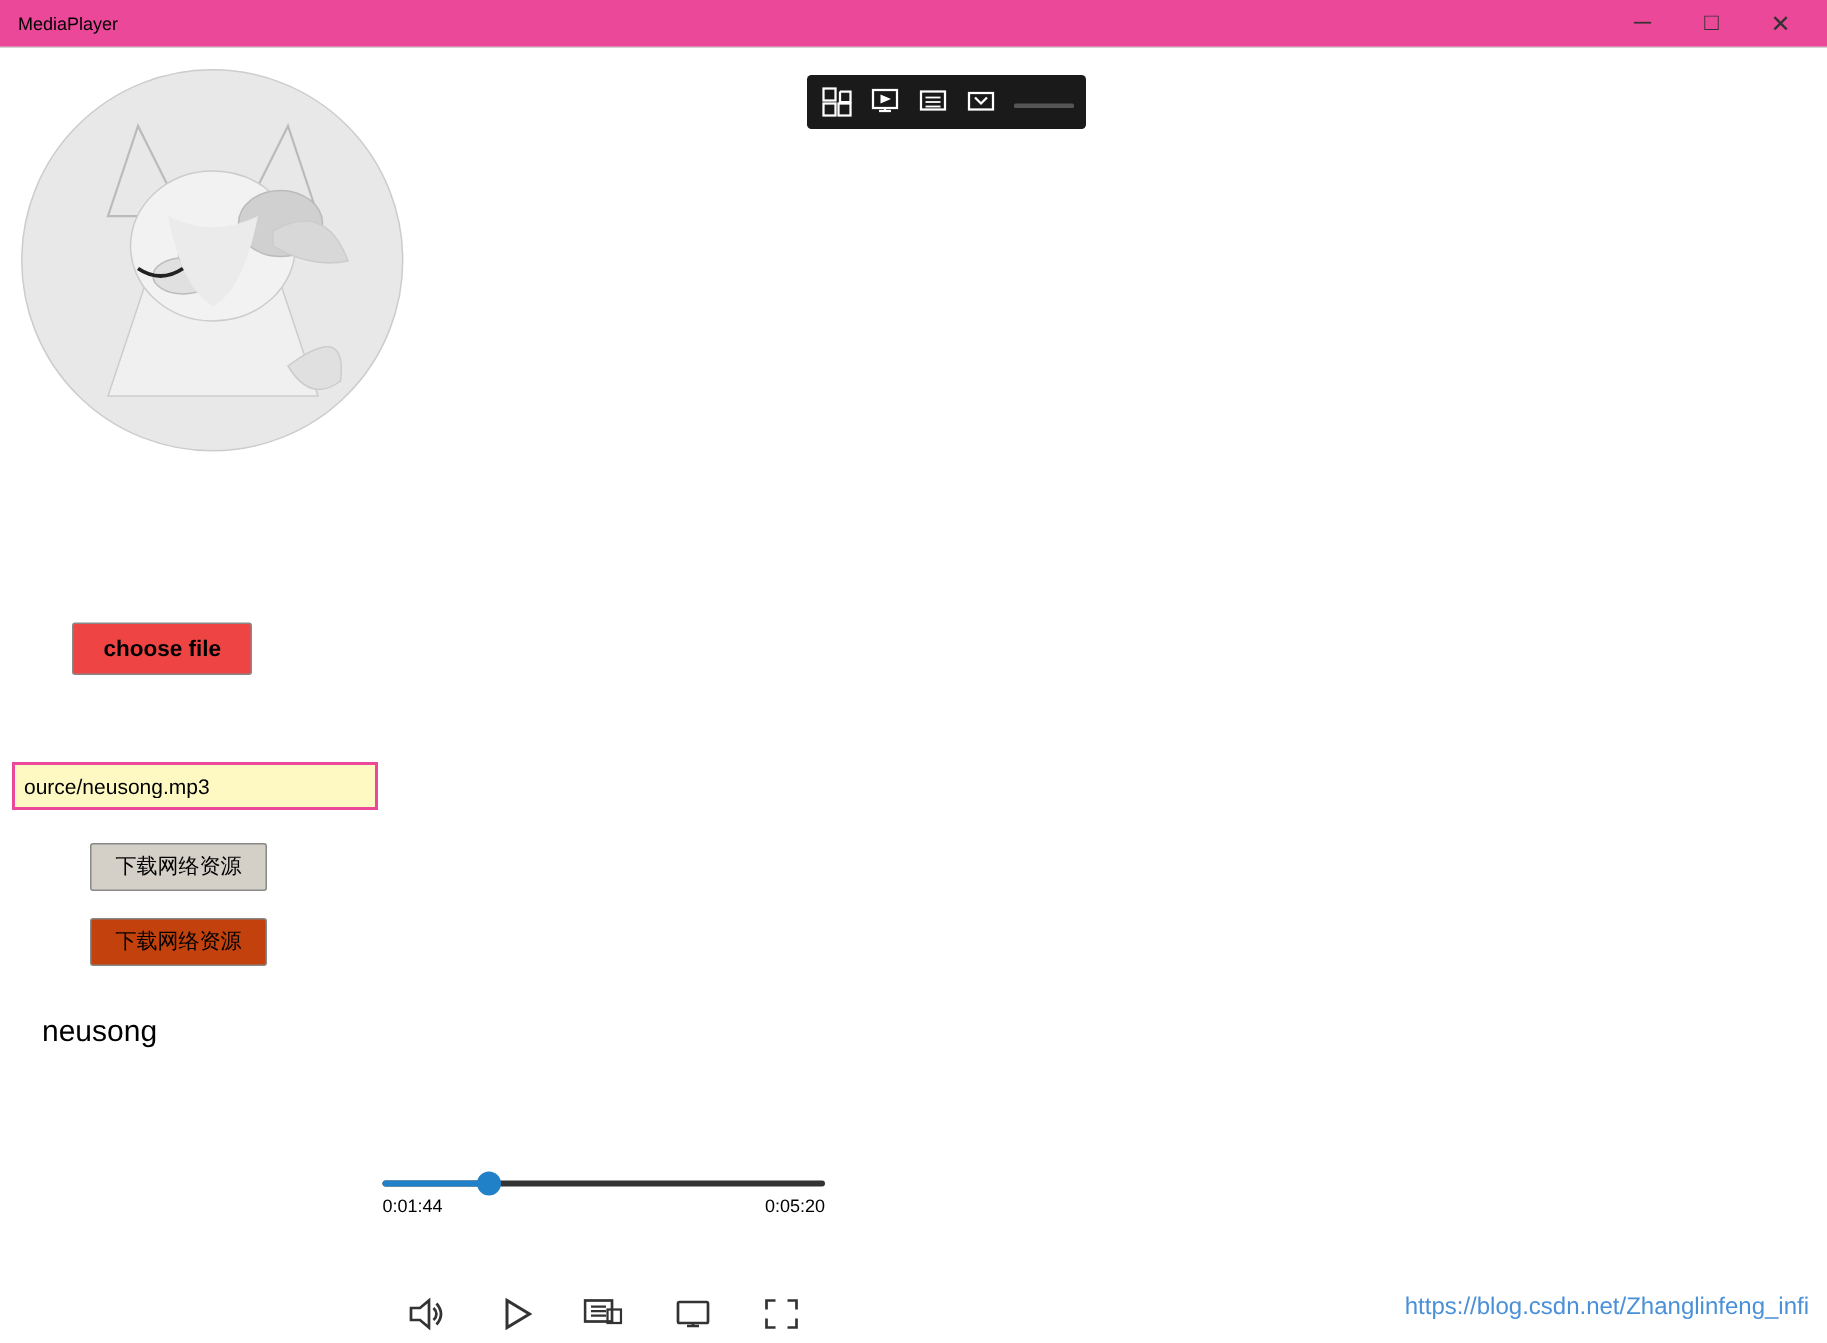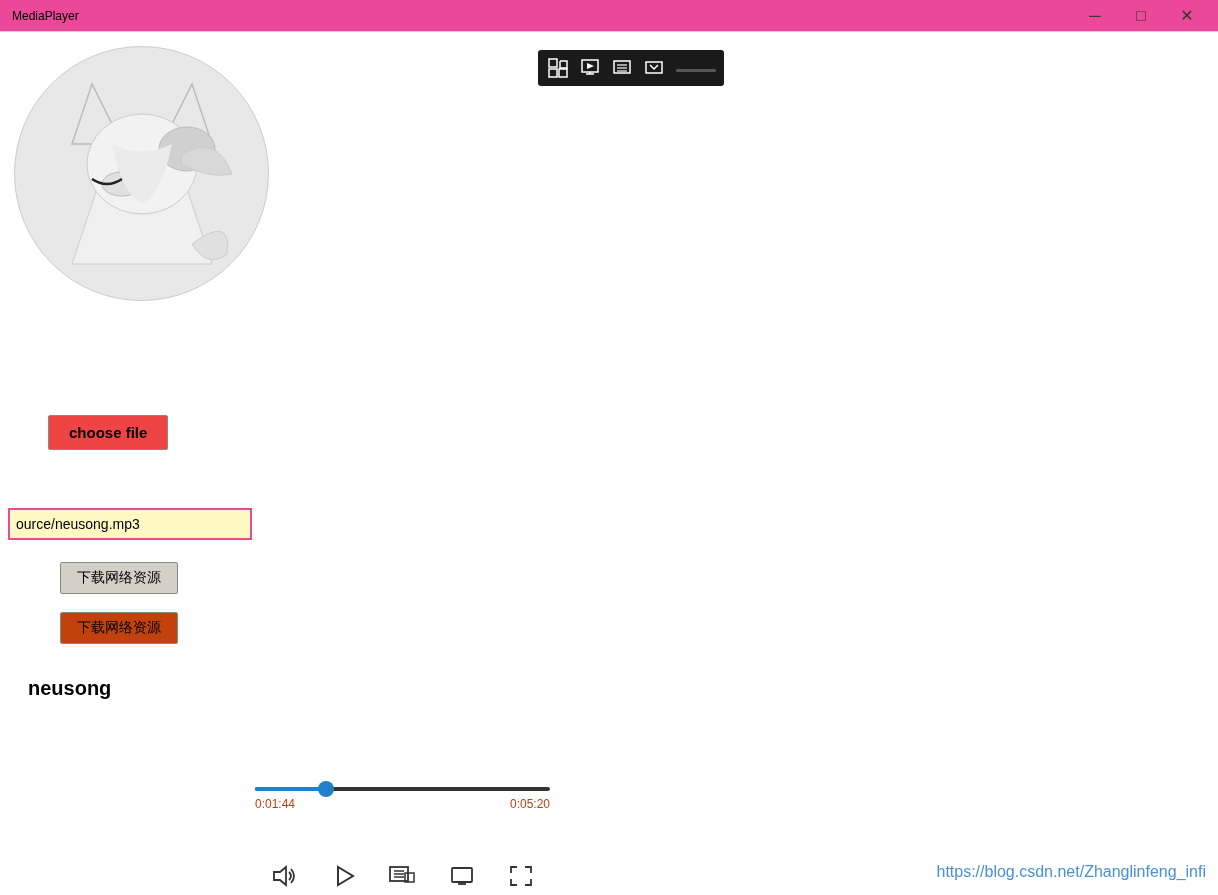--- a/index.html
+++ b/index.html
@@ -147,21 +147,21 @@
       cursor: pointer;
       border-radius: 2px;
     }
 
     
     .song-title {
       position: absolute;
       top: 645px;
       left: 28px;
       font-size: 20px;
-      font-weight: 700;
+      font-weight: 400;
       color: #000;
     }
 
     
     .progress-area {
       position: absolute;
       top: 755px;
       left: 255px;
       width: 295px;
     }
@@ -187,21 +187,21 @@
       width: 16px;
       height: 16px;
       background: #2080c8;
       border-radius: 50%;
       cursor: pointer;
     }
     .progress-times {
       display: flex;
       justify-content: space-between;
       font-size: 12px;
-      color: #c2410c;
+      color: #000000;
     }
 
     
     .playback-controls {
       position: absolute;
       top: 833px;
       left: 255px;
       width: 295px;
       display: flex;
       align-items: center;

